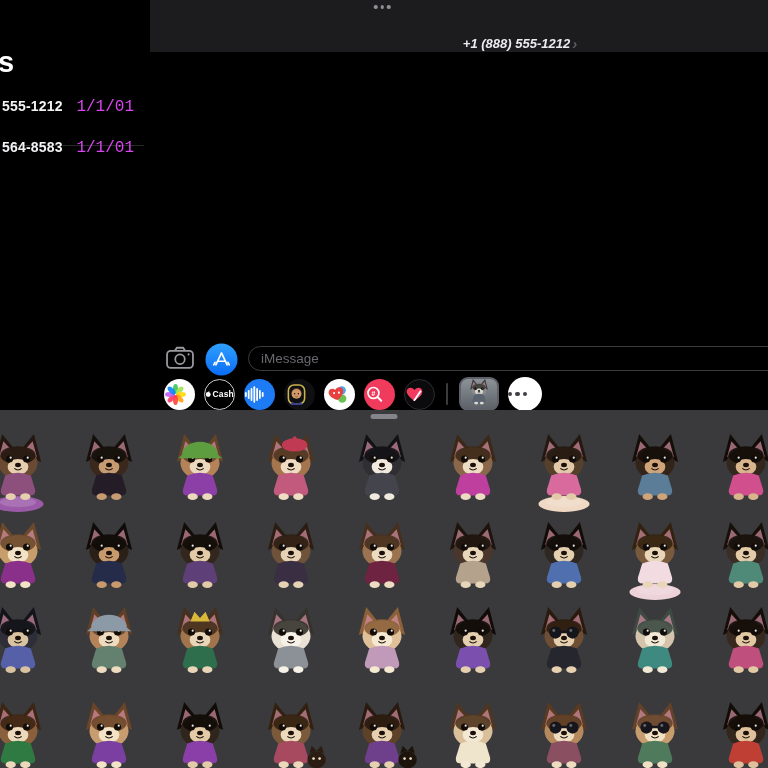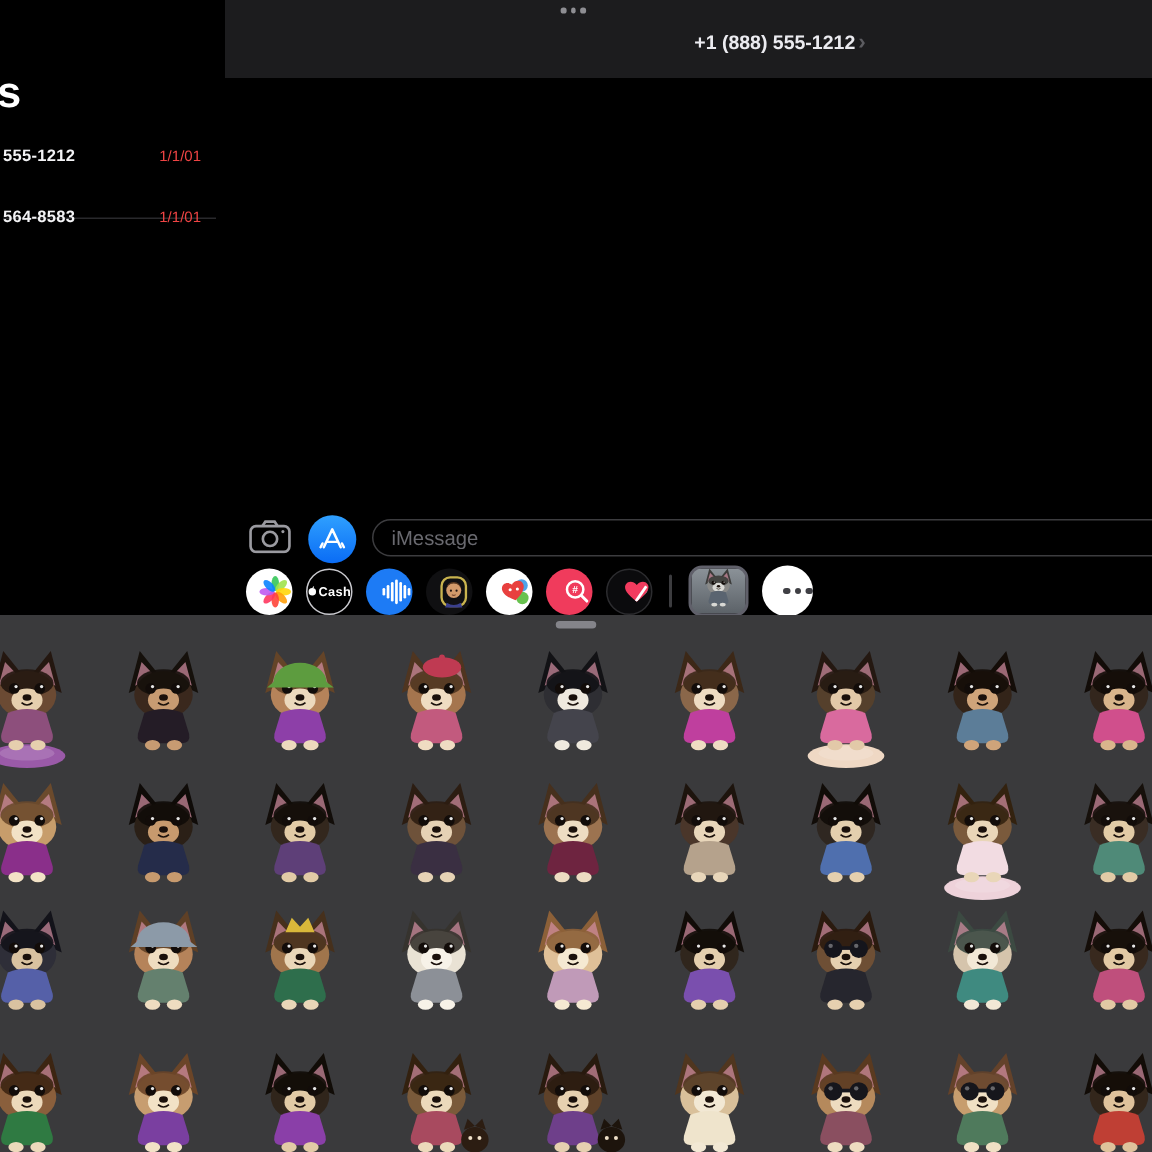--- a/index.html
+++ b/index.html
@@ -3,43 +3,43 @@
 <meta charset="utf-8">
 <style>
   html,body{margin:0;padding:0;background:#000;}
   .screen{position:relative;width:768px;height:768px;overflow:hidden;background:#000;
           font-family:"Liberation Sans",sans-serif;-webkit-font-smoothing:antialiased;}
 
   
   .sidebar{position:absolute;left:0;top:0;width:150px;height:410px;background:#000;}
   .sidebar h1{position:absolute;left:-2px;top:46px;margin:0;font-size:29px;font-weight:700;color:#fff;}
   .convo-row{position:absolute;left:2px;right:16px;display:flex;justify-content:space-between;align-items:baseline;cursor:default;}
-  .convo-row .num{font-size:11px;font-weight:700;color:#f3f3f5;letter-spacing:.2px;}
-  .convo-row .date{font-size:10px;color:#ef4444;}
+  .convo-row .num{font-size:14px;font-weight:700;color:#f3f3f5;letter-spacing:.2px;}
+  .convo-row .date{font-size:16px;color:#d946ef;font-family:Liberation Mono, monospace;}
   .list-divider{position:absolute;left:2px;width:142px;height:1px;background:#29292c;}
 
   
   .convo{position:absolute;left:150px;top:0;width:618px;height:410px;background:#000;}
   .convo-header{position:absolute;left:0;top:0;right:0;height:52px;background:#1c1c1e;}
-  .contact{position:absolute;left:370px;top:28px;transform:translate(-50%,-50%);display:flex;align-items:center;gap:2px;cursor:pointer;white-space:nowrap;}
+  .contact{position:absolute;left:370px;top:43px;transform:translate(-50%,-50%);display:flex;align-items:center;gap:2px;cursor:pointer;white-space:nowrap;font-style:italic;}
   .contact .cname{font-size:13px;font-weight:600;color:#ebebf0;}
   .contact .chev{font-size:15px;color:#5c5c61;font-weight:600;line-height:1;}
   .mt-dots{position:absolute;left:382px;top:5px;transform:translateX(-50%);display:flex;gap:3px;cursor:pointer;}
   .mt-dots i{width:3.5px;height:3.5px;border-radius:50%;background:#8e8e93;}
 
   
   .icon-btn{position:absolute;background:none;border:none;padding:0;cursor:pointer;display:flex;align-items:center;justify-content:center;}
   .imsg{position:absolute;left:98px;top:346px;width:700px;height:25px;box-sizing:border-box;
         background:transparent;border:1.5px solid #3c3c3f;border-radius:14px;padding:0 12px;
         color:#fff;font-size:13.5px;font-family:"Liberation Sans",sans-serif;outline:none;}
   .imsg::placeholder{color:#69696f;}
 
   
   .appstrip{position:absolute;left:14px;top:377px;height:34px;display:flex;align-items:center;gap:9px;}
-  .app-icon{width:31px;height:31px;border-radius:50%;flex:none;display:flex;align-items:center;justify-content:flex-end;overflow:hidden;cursor:pointer;position:relative;}
+  .app-icon{width:31px;height:31px;border-radius:50%;flex:none;display:flex;align-items:center;justify-content:space-between;overflow:hidden;cursor:pointer;position:relative;}
   .ai-photos{background:#fff;}
   .ai-cash{background:#000;border:1.5px solid #c9c9ce;box-sizing:border-box;gap:1px;}
   .ai-cash .ctxt{color:#fff;font-size:8.5px;font-weight:700;letter-spacing:.2px;}
   .ai-audio{background:#1d7bf5;}
   .ai-memoji{background:#101012;}
   .ai-stickers{background:#fff;}
   .ai-images{background:#f03b5c;}
   .ai-heart{background:#0b0b0d;border:1px solid #2c2c2f;box-sizing:border-box;}
   .ai-divider{width:1.5px;height:22px;background:#3c3c3f;border-radius:1px;margin:0 2px;flex:none;}
   .ai-dogpack{width:40px;height:34px;border-radius:9px;border:2px solid #60606a;box-sizing:border-box;

